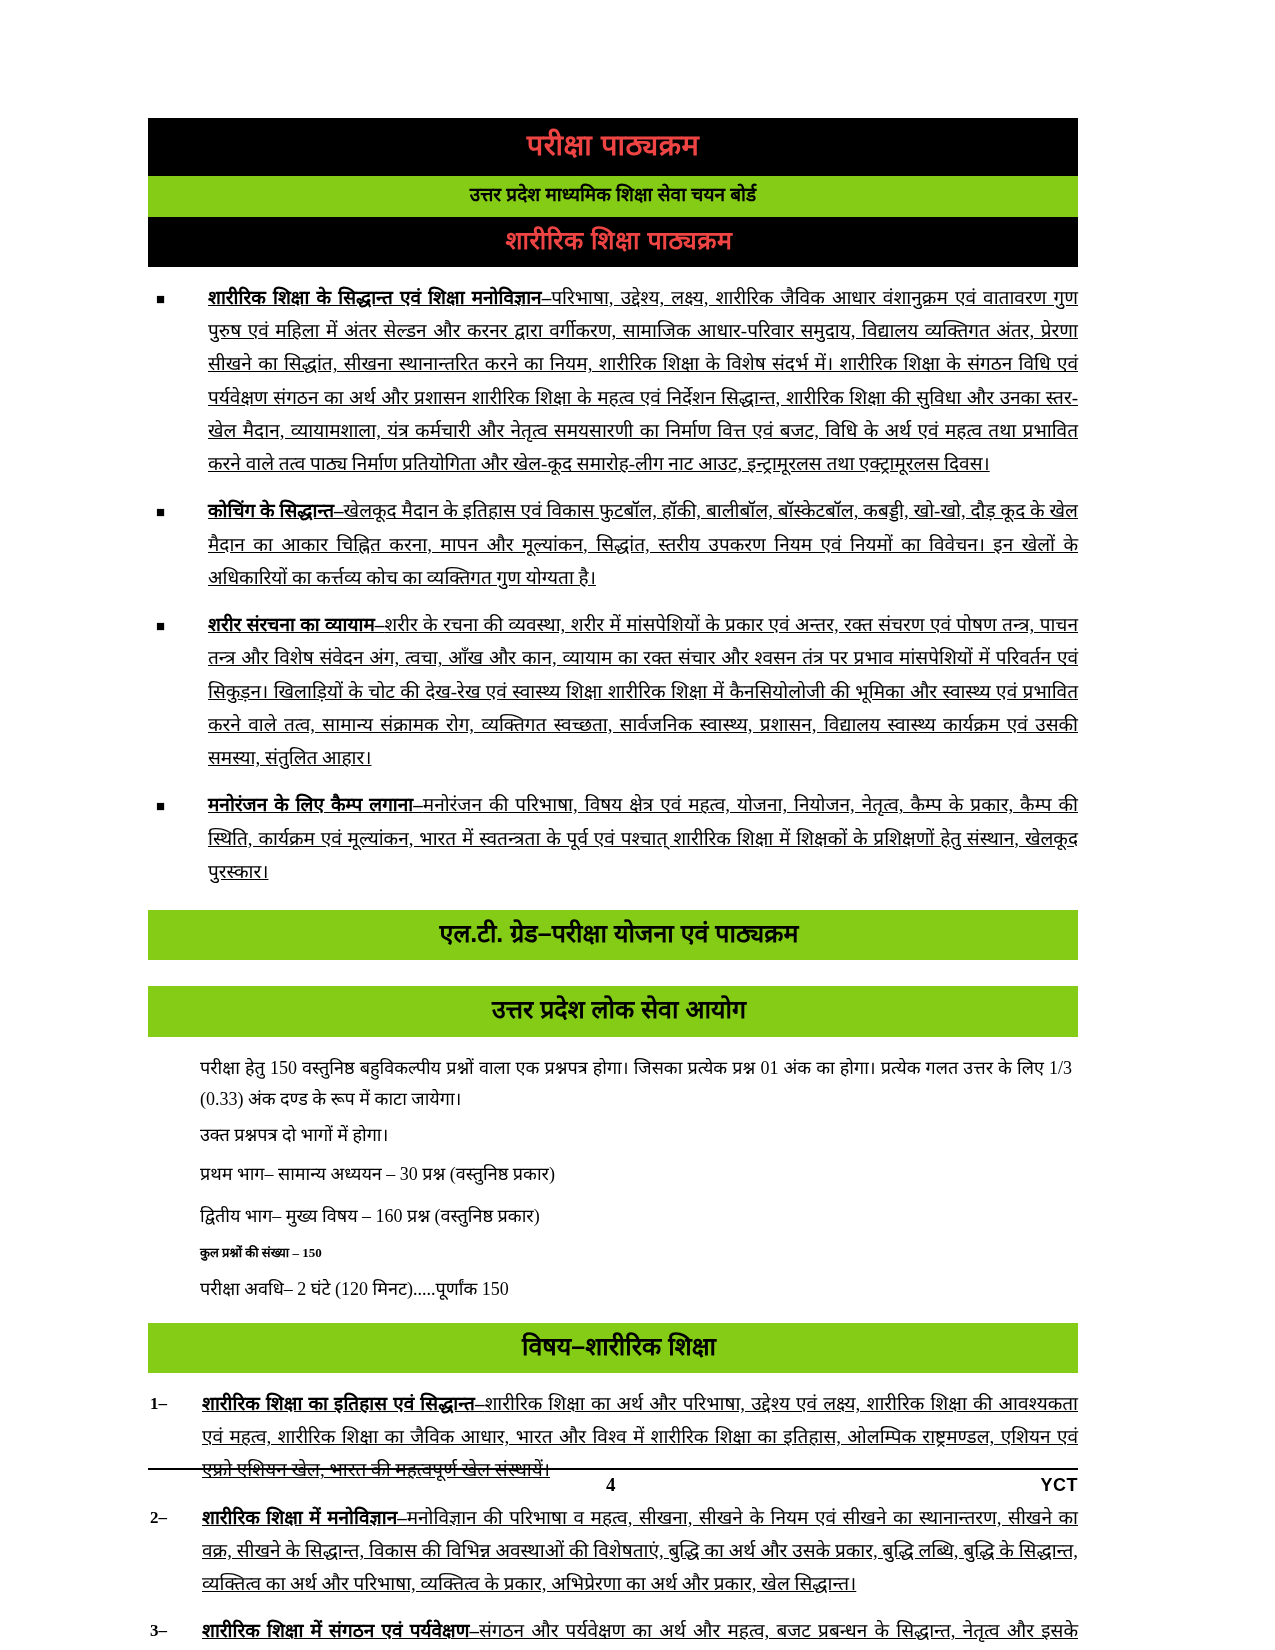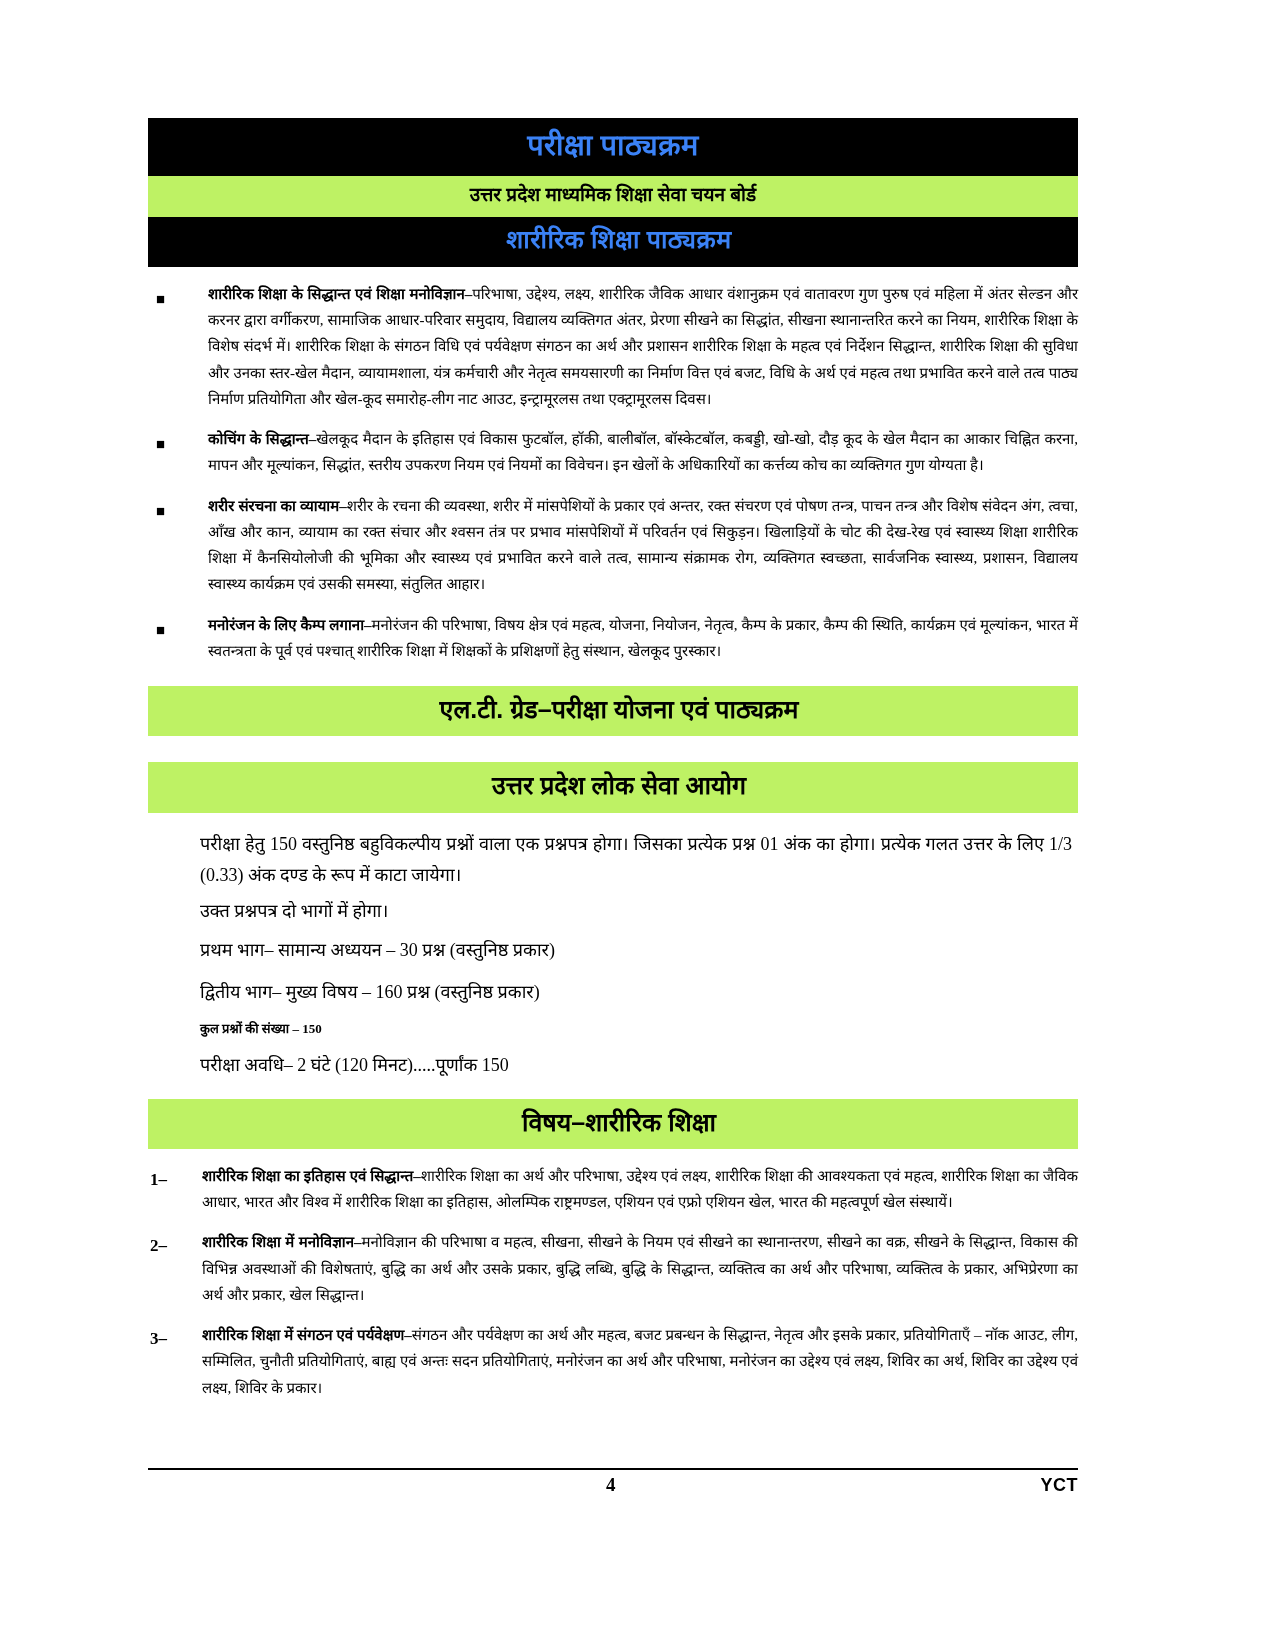--- a/index.html
+++ b/index.html
@@ -15,28 +15,28 @@
     position: relative;
   }
   .page {
     position: absolute;
     left: 148px;
     top: 118px;
     width: 930px;
   }
   .bar-black {
     background: #000000;
-    color: #3b82f6;
+    color: #ef4444;
     text-align: center;
-    font-family: Liberation Serif, serif;
+    font-family: Liberation Sans, sans-serif;
     font-weight: bold;
     letter-spacing: 0.5px;
   }
   .bar-grey {
-    background: #bef264;
+    background: #84cc16;
     color: #000000;
     text-align: center;
     font-family: "Liberation Sans", "DejaVu Sans", sans-serif;
     font-weight: bold;
   }
   .title-main {
     font-size: 29px;
     line-height: 1.45;
     padding: 6px 0 10px 0;
   }
@@ -75,24 +75,25 @@
     flex: 0 0 52px;
     font-size: 17px;
     font-weight: bold;
     line-height: 1.75;
     padding-top: 2px;
     text-align: left;
     padding-left: 2px;
   }
   .bullet-text {
     flex: 1 1 auto;
-    font-size: 15px;
+    font-size: 19px;
     line-height: 1.75;
     text-align: justify;
     text-justify: inter-word;
+    text-decoration: underline;
   }
   .lead {
     font-weight: bold;
   }
   .para-block {
     font-size: 18px;
     line-height: 1.72;
     text-align: justify;
     padding: 0 6px 0 52px;
   }

